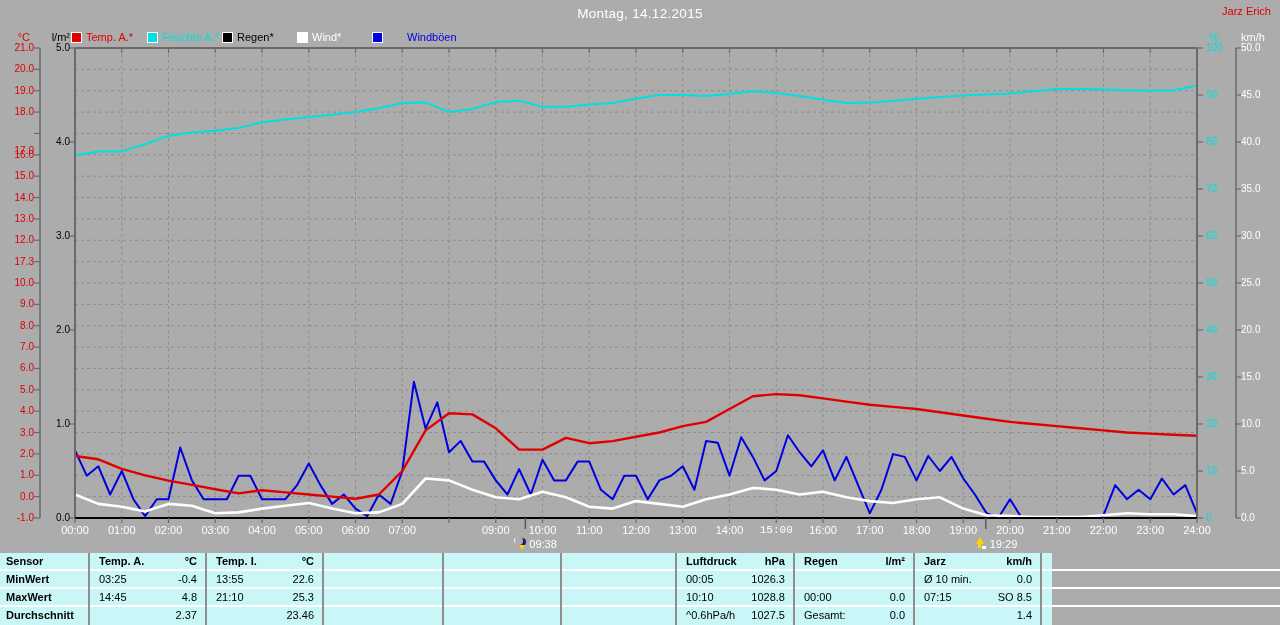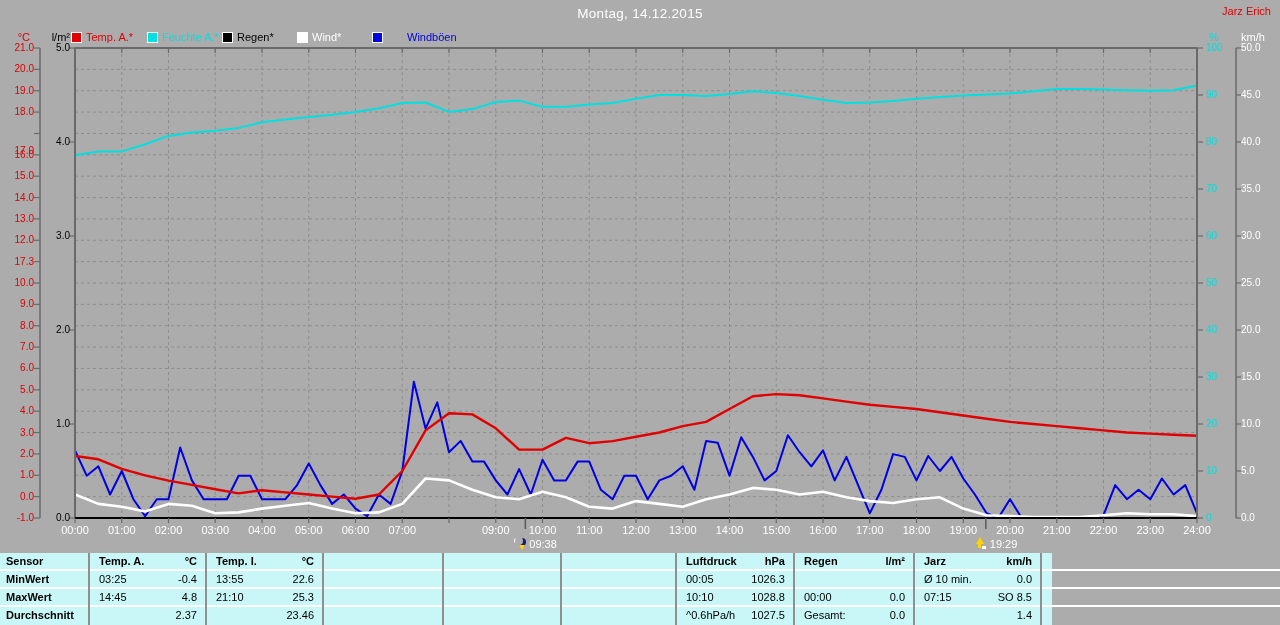--- a/index.html
+++ b/index.html
@@ -287,21 +287,21 @@
       <div class="xlab" style="left: 285.75px;">05:00</div>
       <div class="xlab" style="left: 332.5px;">06:00</div>
       <div class="xlab" style="left: 379.25px;">07:00</div>
       <div class="xlab" style="left: 411px; margin-top: 37px;">08:00</div>
       <div class="xlab" style="left: 472.75px;">09:00</div>
       <div class="xlab" style="left: 519.5px;">10:00</div>
       <div class="xlab" style="left: 566.25px;">11:00</div>
       <div class="xlab" style="left: 613px;">12:00</div>
       <div class="xlab" style="left: 659.75px;">13:00</div>
       <div class="xlab" style="left: 706.5px;">14:00</div>
-      <div class="xlab" style="left: 753.25px;">15:00</div>
+      <div class="xlab" style="left: 753.25px; font-family: Liberation Mono, monospace;">15:00</div>
       <div class="xlab" style="left: 800px;">16:00</div>
       <div class="xlab" style="left: 846.75px;">17:00</div>
       <div class="xlab" style="left: 893.5px;">18:00</div>
       <div class="xlab" style="left: 940.25px;">19:00</div>
       <div class="xlab" style="left: 987px;">20:00</div>
       <div class="xlab" style="left: 1033.75px;">21:00</div>
       <div class="xlab" style="left: 1080.5px;">22:00</div>
       <div class="xlab" style="left: 1127.25px;">23:00</div>
       <div class="xlab" style="left: 1174px;">24:00</div>
     </div>

